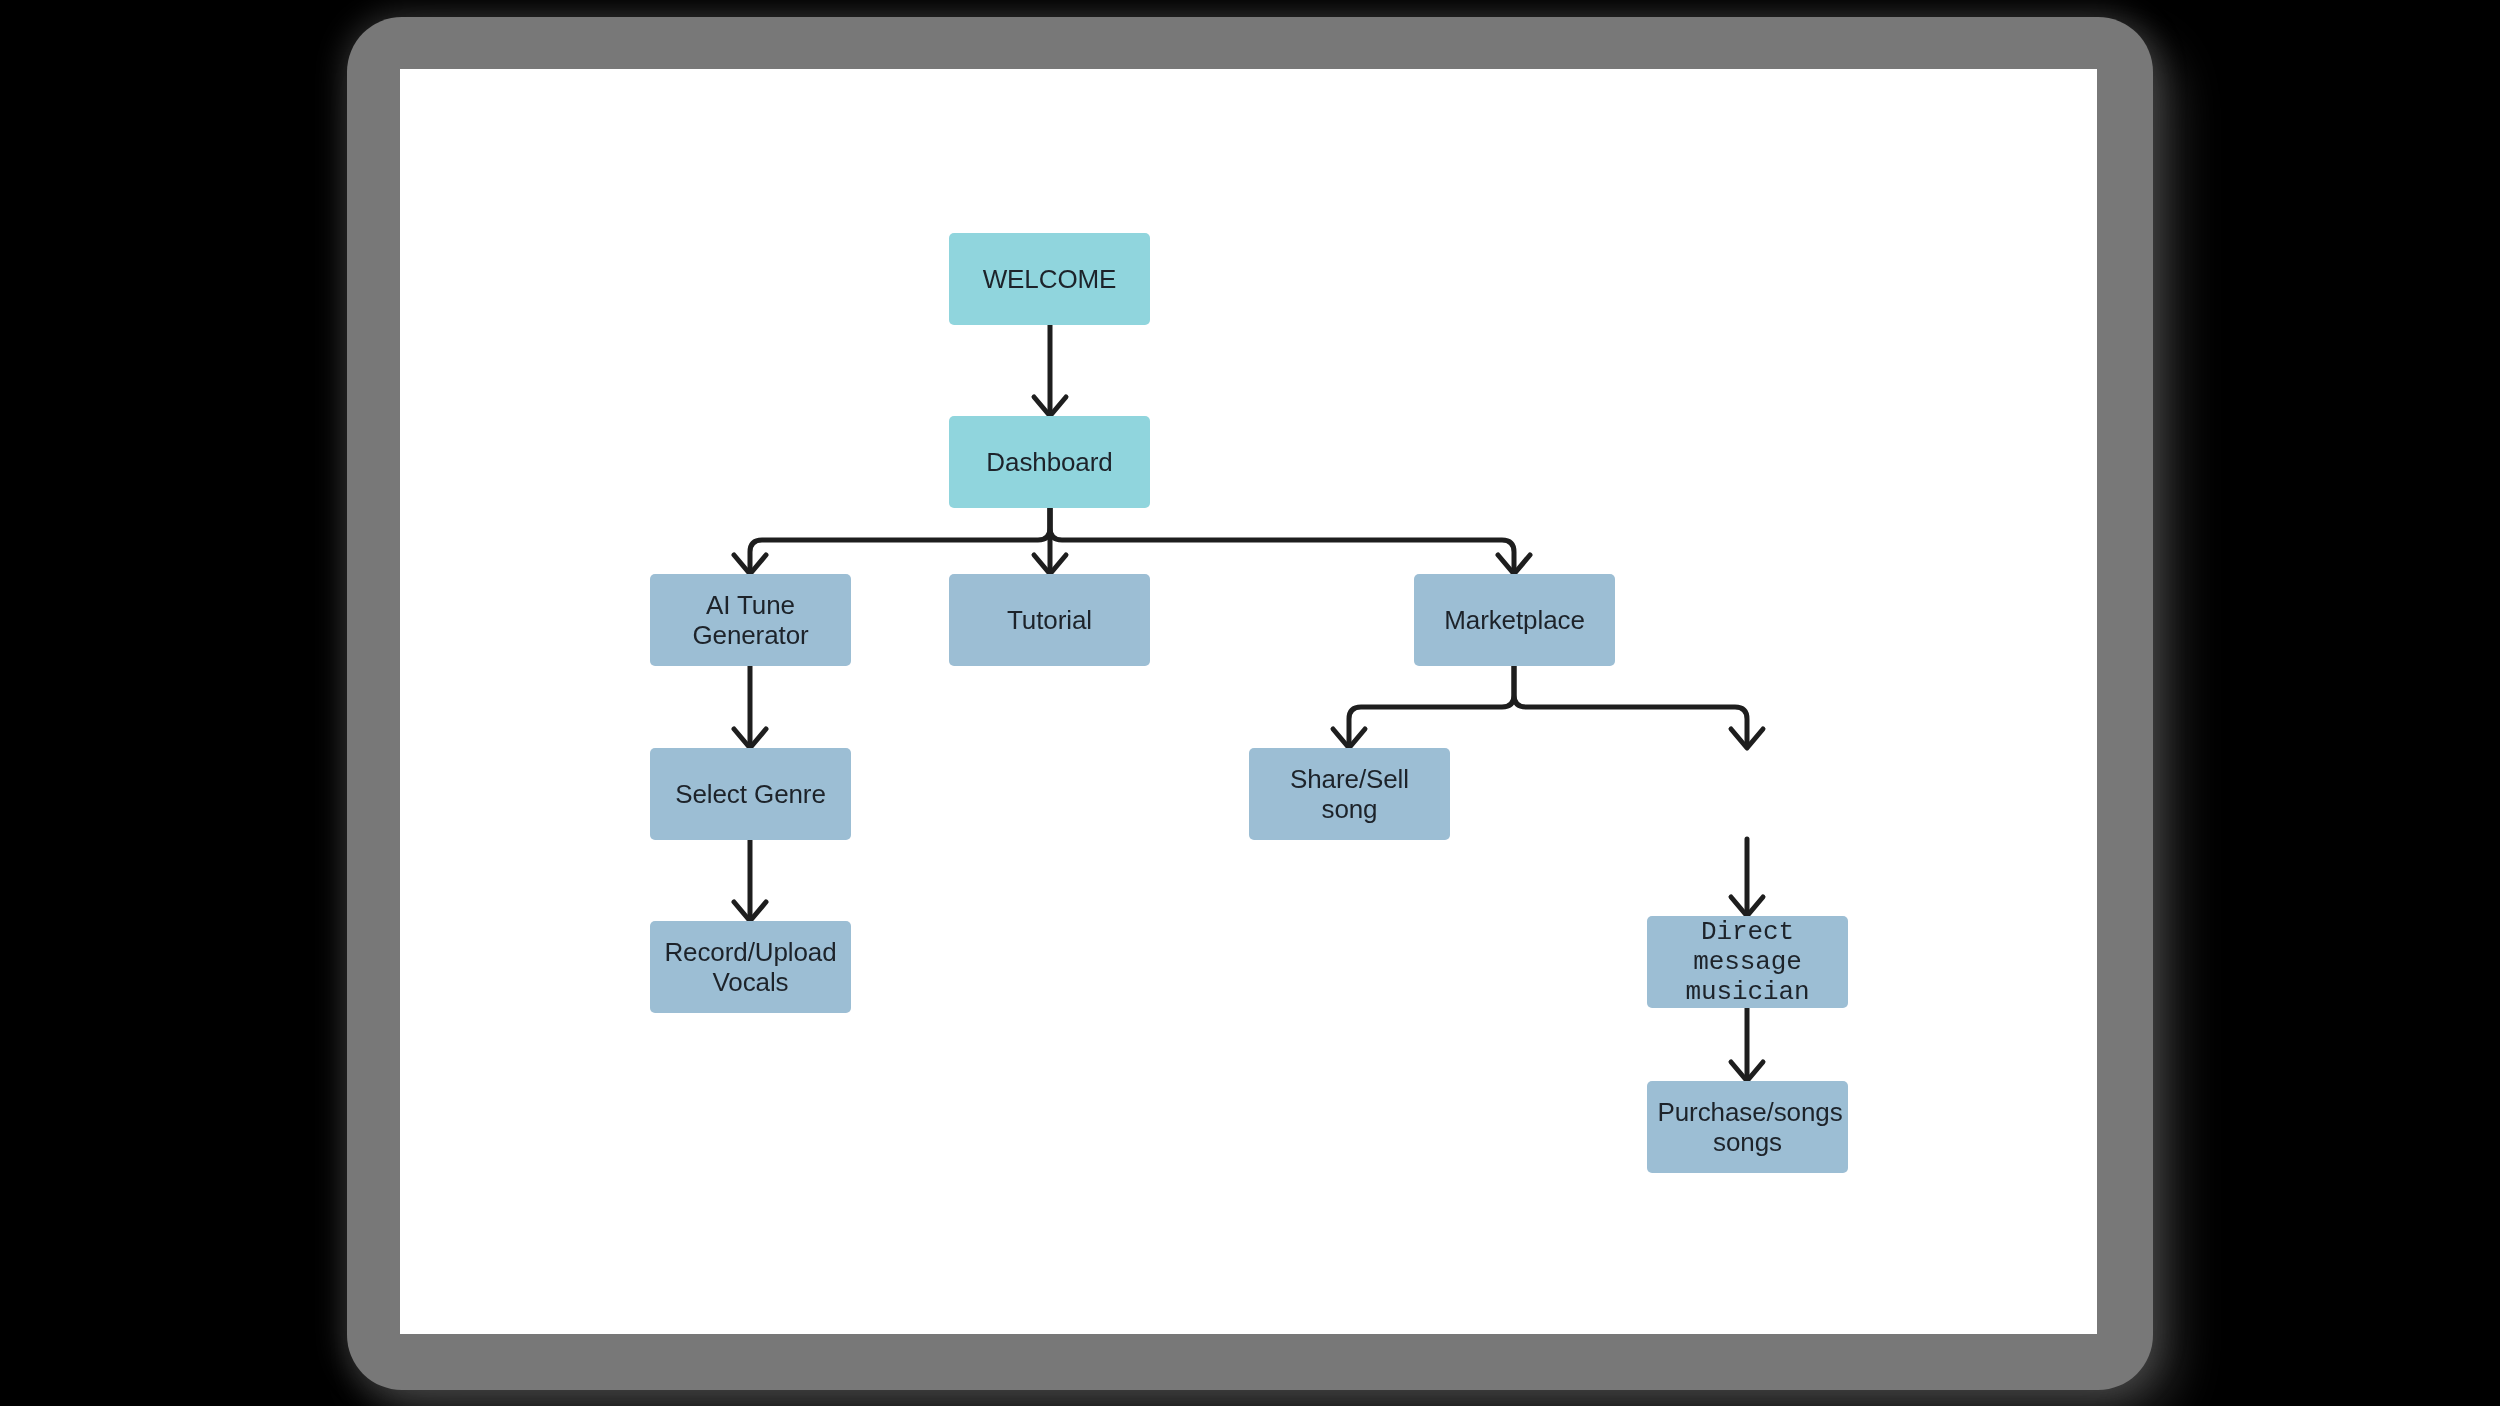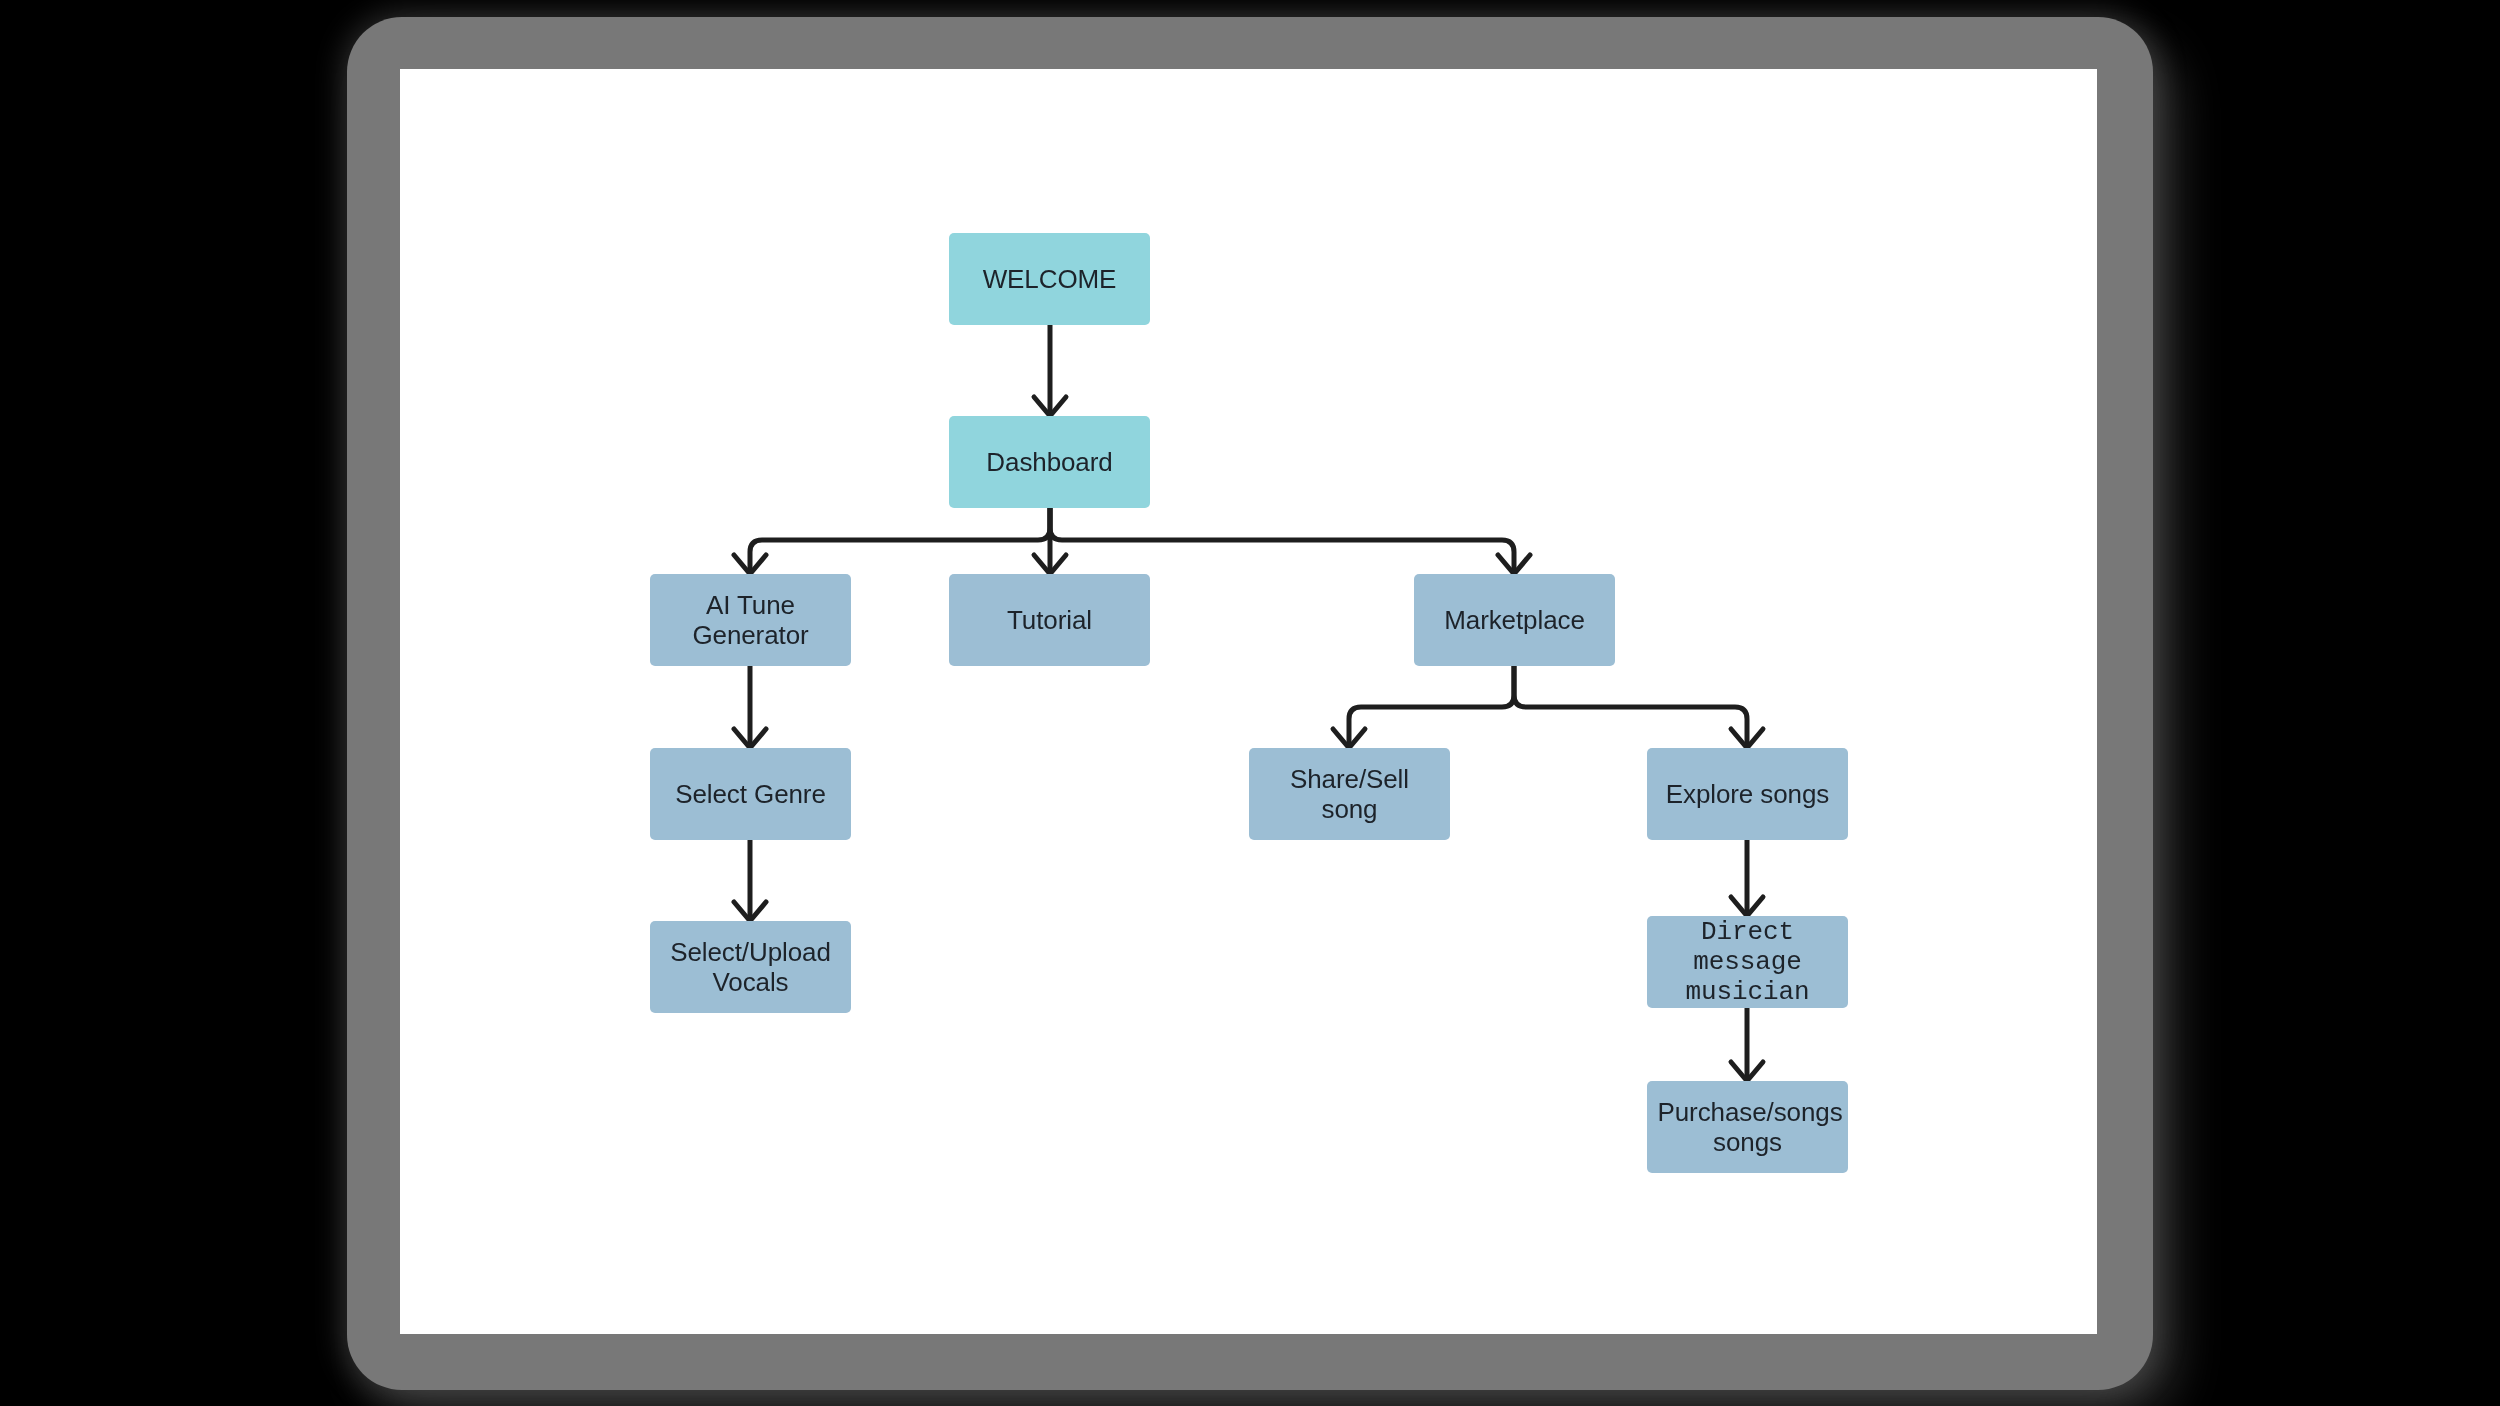--- a/index.html
+++ b/index.html
@@ -80,25 +80,22 @@
       </div>
       <div class="node node--secondary" style="left:1014px; top:505px;">
         <span class="lbl">Marketplace</span>
       </div>
       <div class="node node--secondary" style="left:250px; top:679px;">
         <span class="lbl">Select Genre</span>
       </div>
       <div class="node node--secondary" style="left:849px; top:679px;">
         <span class="lbl">Share/Sell song</span>
       </div>
-      <div class="node node--secondary" style="left:1247px; top:679px;">
-        <span class="lbl">Explore songs</span>
-      </div>
       <div class="node node--secondary" style="left:250px; top:852px;">
-        <span class="lbl">Select/Upload Vocals</span>
+        <span class="lbl">Record/Upload Vocals</span>
       </div>
       <div class="node node--secondary" style="left:1247px; top:847px;font-family:Liberation Mono, monospace;">
         <span class="lbl">Direct message musician</span>
       </div>
       <div class="node node--secondary" style="left:1247px; top:1012px;">
         <span class="lbl">Purchase/songs songs</span>
       </div>
 
     </div>
   </div>

